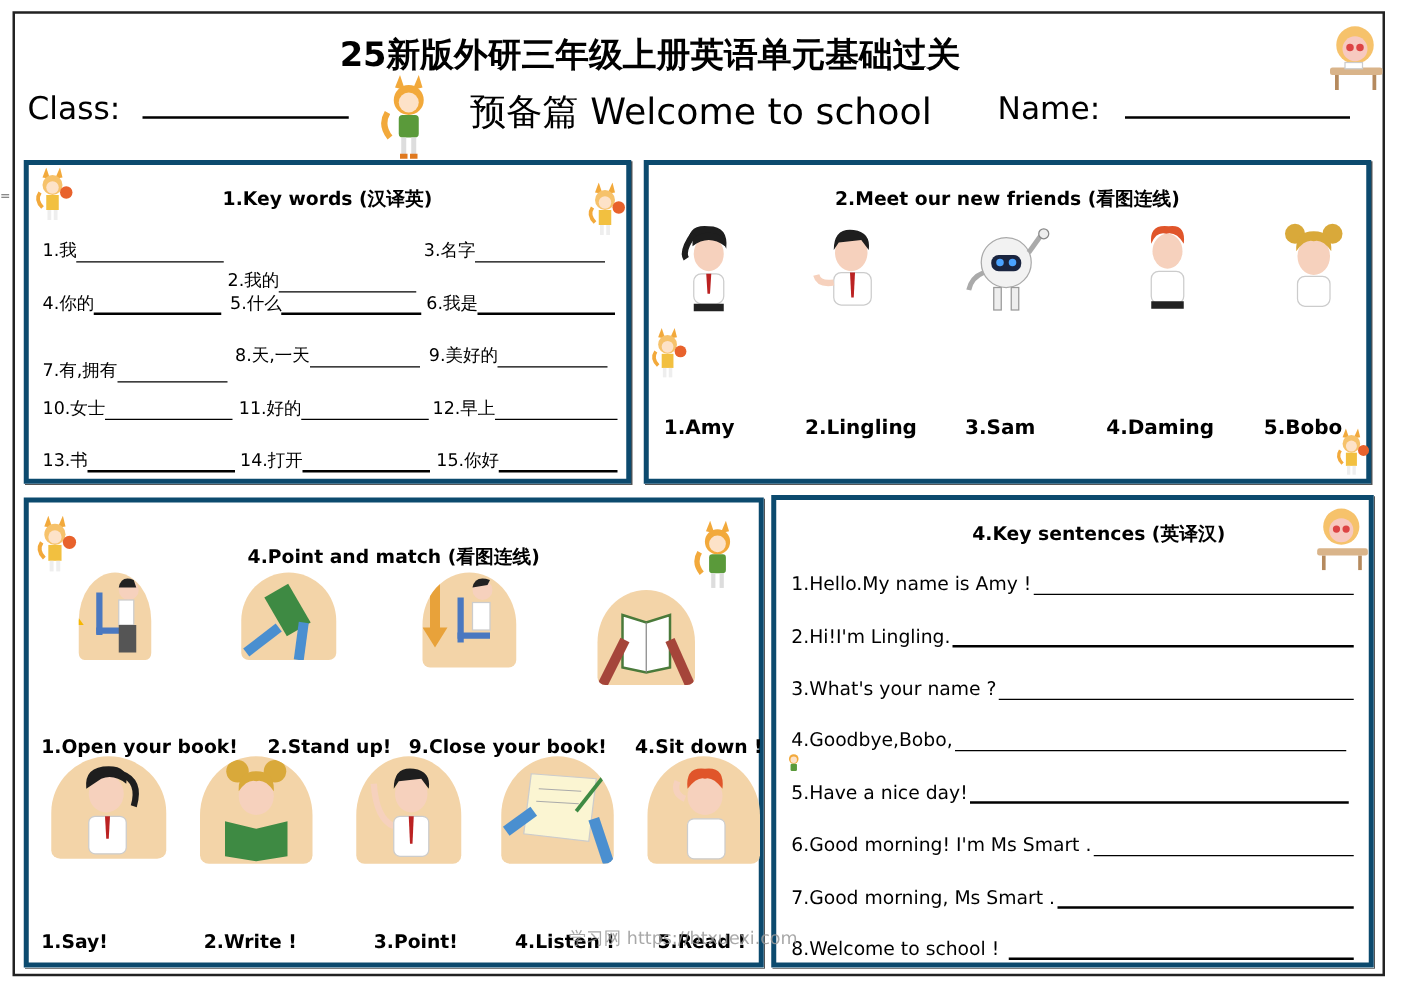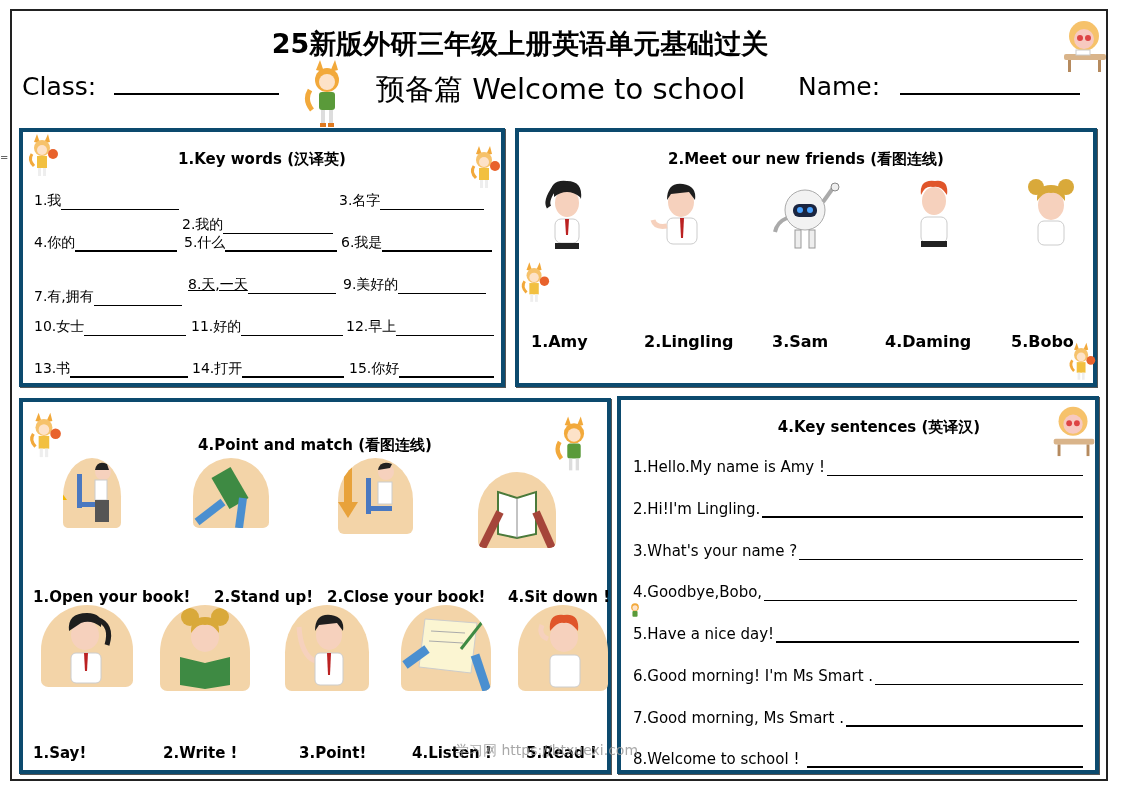--- a/index.html
+++ b/index.html
@@ -94,21 +94,21 @@
 
   <div class="kw" style="left:11px;top:60px;"><span>1.我</span><span class="ln" style="width:118px;"></span></div>
   <div class="kw" style="left:159px;top:60px;margin-top:24px;"><span>2.我的</span><span class="ln" style="width:110px;"></span></div>
   <div class="kw" style="left:316px;top:60px;"><span>3.名字</span><span class="ln" style="width:104px;"></span></div>
 
   <div class="kw" style="left:11px;top:102px;"><span>4.你的</span><span class="ln" style="width:102px;border-bottom-width:2px;"></span></div>
   <div class="kw" style="left:161px;top:102px;"><span>5.什么</span><span class="ln" style="width:112px;border-bottom-width:2px;"></span></div>
   <div class="kw" style="left:318px;top:102px;"><span>6.我是</span><span class="ln" style="width:110px;border-bottom-width:2px;"></span></div>
 
   <div class="kw" style="left:11px;top:156px;"><span>7.有,拥有</span><span class="ln" style="width:88px;"></span></div>
-  <div class="kw" style="left:165px;top:144px;text-decoration:underline;"><span>8.天,一天</span><span class="ln" style="width:88px;"></span></div>
+  <div class="kw" style="left:165px;top:144px;"><span>8.天,一天</span><span class="ln" style="width:88px;"></span></div>
   <div class="kw" style="left:320px;top:144px;"><span>9.美好的</span><span class="ln" style="width:88px;"></span></div>
 
   <div class="kw" style="left:11px;top:186px;"><span>10.女士</span><span class="ln" style="width:102px;"></span></div>
   <div class="kw" style="left:168px;top:186px;"><span>11.好的</span><span class="ln" style="width:102px;"></span></div>
   <div class="kw" style="left:323px;top:186px;"><span>12.早上</span><span class="ln" style="width:98px;"></span></div>
 
   <div class="kw" style="left:11px;top:228px;"><span>13.书</span><span class="ln" style="width:118px;border-bottom-width:2px;"></span></div>
   <div class="kw" style="left:169px;top:228px;"><span>14.打开</span><span class="ln" style="width:102px;border-bottom-width:2px;"></span></div>
   <div class="kw" style="left:326px;top:228px;"><span>15.你好</span><span class="ln" style="width:95px;border-bottom-width:2px;"></span></div>
 </div>
@@ -249,21 +249,21 @@
     <svg width="78" height="76" viewBox="0 0 78 76">
       <path d="M20,20 L39,26 L58,20 L58,62 L39,66 L20,62 Z" fill="#fff" stroke="#4a7a3a" stroke-width="2"></path>
       <line x1="39" y1="26" x2="39" y2="66" stroke="#888"></line>
       <path d="M4,76 L22,40" stroke="#a5453a" stroke-width="8"></path>
         <path d="M74,76 L58,40" stroke="#a5453a" stroke-width="8"></path>
     </svg>
   </div>
 
   <div class="name-lbl" style="left:10px;top:186px;font-size:15px;">1.Open your book!</div>
   <div class="name-lbl" style="left:191px;top:186px;font-size:15px;">2.Stand up!</div>
-  <div class="name-lbl" style="left:304px;top:186px;font-size:15px;">2.Close your book!</div>
+  <div class="name-lbl" style="left:304px;top:186px;font-size:15px;">9.Close your book!</div>
   <div class="name-lbl" style="left:485px;top:186px;font-size:15px;">4.Sit down !</div>
 
   <div class="circ" style="left:18px;top:203px;width:92px;height:82px;">
     <svg width="92" height="82" viewBox="0 0 92 82">
       <ellipse cx="44" cy="30" rx="14" ry="15" fill="#f6d1bd"></ellipse>
         <path d="M28,26 Q26,8 46,8 Q62,8 60,22 Q50,14 40,18 Z" fill="#1e1e1e"></path>
       <path d="M56,14 Q72,20 66,40" stroke="#1e1e1e" stroke-width="5" fill="none"></path>
       <rect x="30" y="48" width="30" height="30" rx="5" fill="#fff" stroke="#ccc"></rect>
         <polygon points="43,48 47,48 46,66 44,66" fill="#b22"></polygon>
     </svg>

